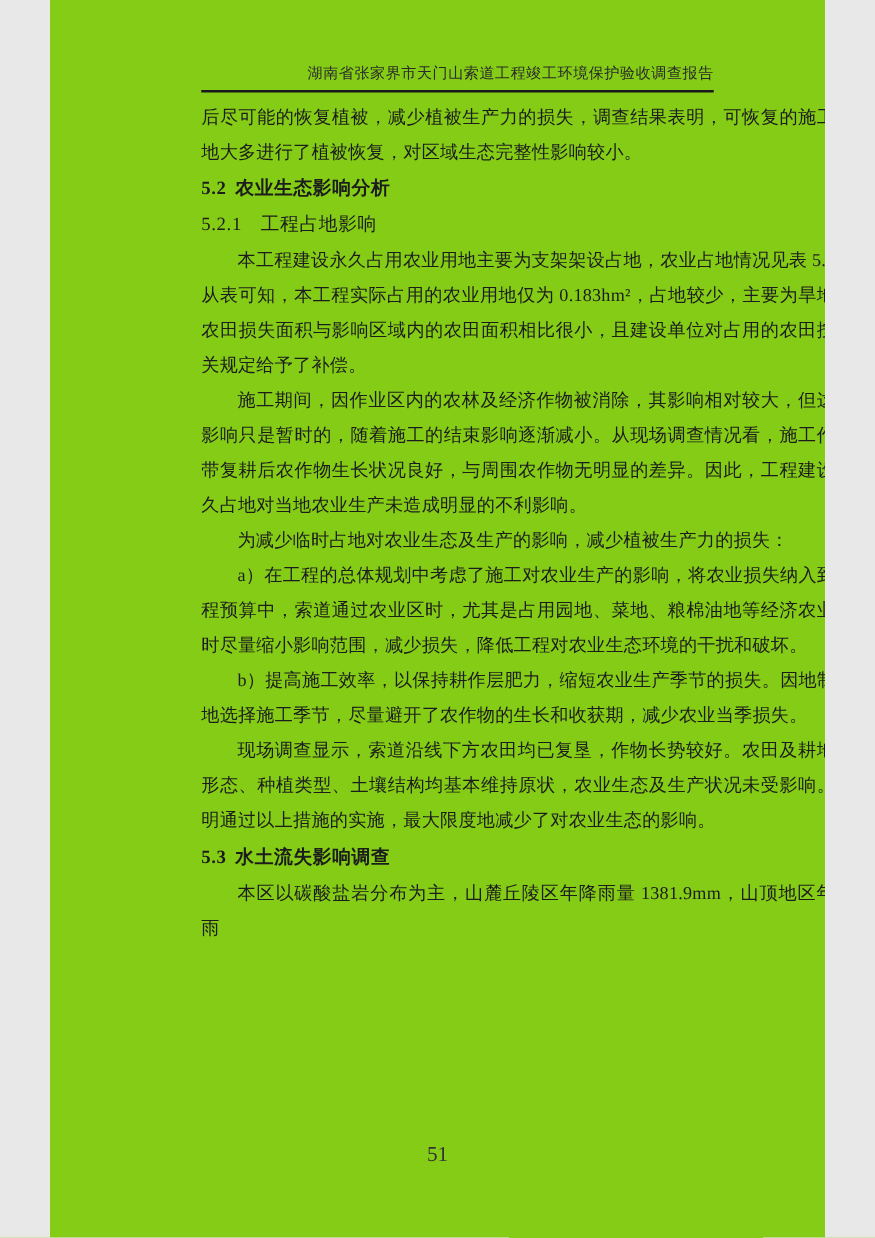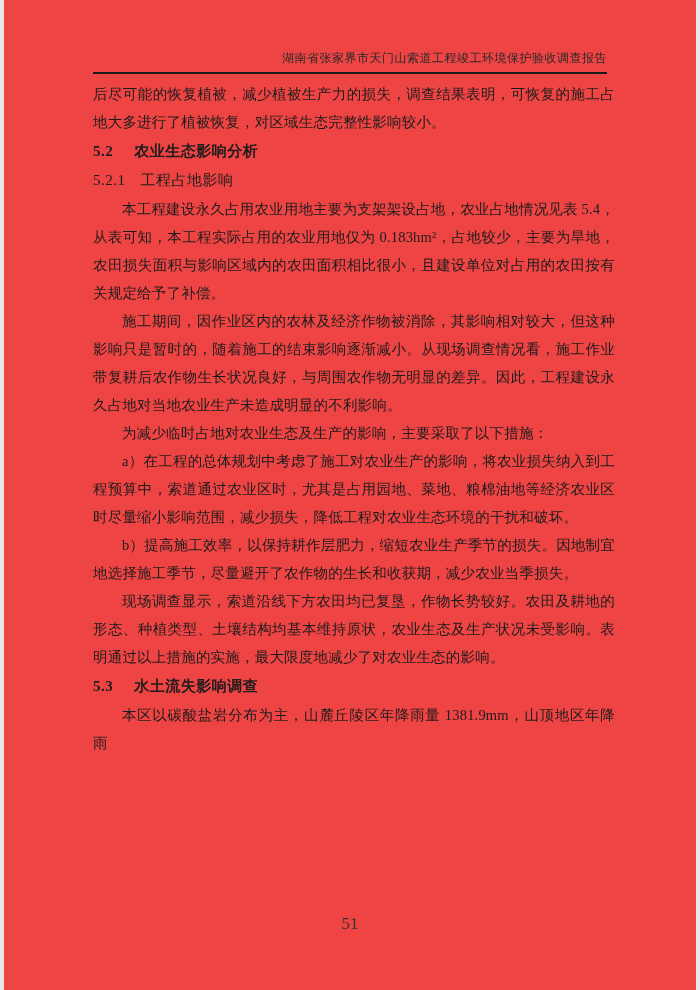--- a/index.html
+++ b/index.html
@@ -1,25 +1,26 @@
 <!DOCTYPE html>
 <html lang="zh"><head>
 <meta charset="utf-8">
 <style>
   html, body { margin: 0; padding: 0; background: #e8e8e8; }
   .page {
     position: relative;
-    width: 692px;
+    width: 620px;
     height: 990px;
     margin: 0 auto;
-    background: #ef4444;
+    background: #84cc16;
     color: #1c1c1c;
     font-family: "Liberation Serif", "DejaVu Serif", serif;
     overflow: hidden;
     box-sizing: border-box;
+    padding-left: 32px;
   }
   .header {
     margin: 50px 89px 0 89px;
     padding-bottom: 5px;
     border-bottom: 2px solid #1a1a1a;
     text-align: right;
     font-size: 12px;
     letter-spacing: 0.5px;
     color: #2a2a2a;
   }
@@ -37,21 +38,21 @@
     letter-spacing: 0.2px;
   }
   .content p.carryover { text-indent: 0; }
   .h2 {
     font-family: "Liberation Sans", "DejaVu Sans", sans-serif;
     font-weight: bold;
     font-size: 15px;
     line-height: 29px;
     letter-spacing: 0.5px;
   }
-  .h2 .num { margin-right: 21px; font-family: "Liberation Serif", serif; }
+  .h2 .num { margin-right: 7px; font-family: "Liberation Serif", serif; }
   .h3 {
     font-weight: normal;
     font-size: 15px;
     line-height: 29px;
     letter-spacing: 0.5px;
   }
   .h3 .num { margin-right: 15px; }
   .footer {
     position: absolute;
     bottom: 56px;
@@ -81,21 +82,21 @@
 
 
     <div class="h3">
       <span class="num">5.2.1</span><span>工程占地影响</span>
     </div>
 
     <p>本工程建设永久占用农业用地主要为支架架设占地，农业占地情况见表 5.4，从表可知，本工程实际占用的农业用地仅为 0.183hm²，占地较少，主要为旱地，农田损失面积与影响区域内的农田面积相比很小，且建设单位对占用的农田按有关规定给予了补偿。</p>
     <p>施工期间，因作业区内的农林及经济作物被消除，其影响相对较大，但这种影响只是暂时的，随着施工的结束影响逐渐减小。从现场调查情况看，施工作业带复耕后农作物生长状况良好，与周围农作物无明显的差异。因此，工程建设永久占地对当地农业生产未造成明显的不利影响。</p>
 
 
-    <p>为减少临时占地对农业生态及生产的影响，主要采取了以下措施：</p>
+    <p>为减少临时占地对农业生态及生产的影响，减少植被生产力的损失：</p>
     <p>a）在工程的总体规划中考虑了施工对农业生产的影响，将农业损失纳入到工程预算中，索道通过农业区时，尤其是占用园地、菜地、粮棉油地等经济农业区时尽量缩小影响范围，减少损失，降低工程对农业生态环境的干扰和破坏。</p>
     <p>b）提高施工效率，以保持耕作层肥力，缩短农业生产季节的损失。因地制宜地选择施工季节，尽量避开了农作物的生长和收获期，减少农业当季损失。</p>
     <p>现场调查显示，索道沿线下方农田均已复垦，作物长势较好。农田及耕地的形态、种植类型、土壤结构均基本维持原状，农业生态及生产状况未受影响。表明通过以上措施的实施，最大限度地减少了对农业生态的影响。</p>
 
     <div class="h2">
       <span class="num">5.3</span><span>水土流失影响调查</span>
     </div>
 
     <p>本区以碳酸盐岩分布为主，山麓丘陵区年降雨量 1381.9mm，山顶地区年降雨</p>
 

